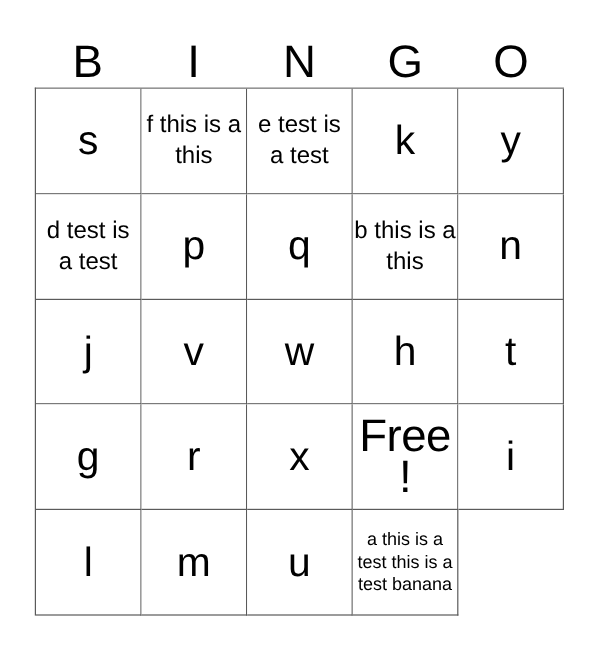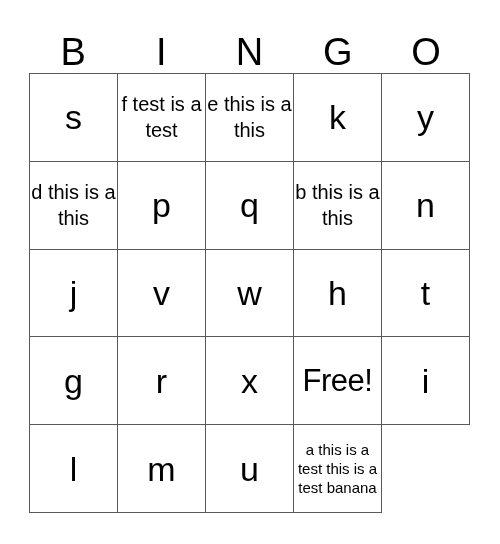--- a/index.html
+++ b/index.html
@@ -73,21 +73,21 @@
     text-align: center;
     color: #000000;
     word-wrap: break-word;
   }
   
   .sz-single .cell-text {
     font-size: 34px;
     line-height: 38px;
   }
   .sz-free .cell-text {
-    font-size: 31px;
+    font-size: 38px;
     line-height: 34px;
     letter-spacing: -0.5px;
   }
   .sz-short .cell-text {
     font-size: 20px;
     line-height: 26px;
   }
   .sz-long .cell-text {
     font-size: 15px;
     line-height: 19px;
@@ -105,34 +105,34 @@
     <div class="header-cell">G</div>
     <div class="header-cell">O</div>
   </div>
 
   <div class="grid">
 
     <div class="cell sz-single">
         <span class="cell-text">s</span>
       </div>
     <div class="cell sz-short">
-        <span class="cell-text">f test is a test</span>
+        <span class="cell-text">f this is a this</span>
       </div>
     <div class="cell sz-short">
-        <span class="cell-text">e this is a this</span>
+        <span class="cell-text">e test is a test</span>
       </div>
     <div class="cell sz-single">
         <span class="cell-text">k</span>
       </div>
     <div class="cell sz-single">
         <span class="cell-text">y</span>
       </div>
 
     <div class="cell sz-short">
-        <span class="cell-text">d this is a this</span>
+        <span class="cell-text">d test is a test</span>
       </div>
     <div class="cell sz-single">
         <span class="cell-text">p</span>
       </div>
     <div class="cell sz-single">
         <span class="cell-text">q</span>
       </div>
     <div class="cell sz-short">
         <span class="cell-text">b this is a this</span>
       </div>

